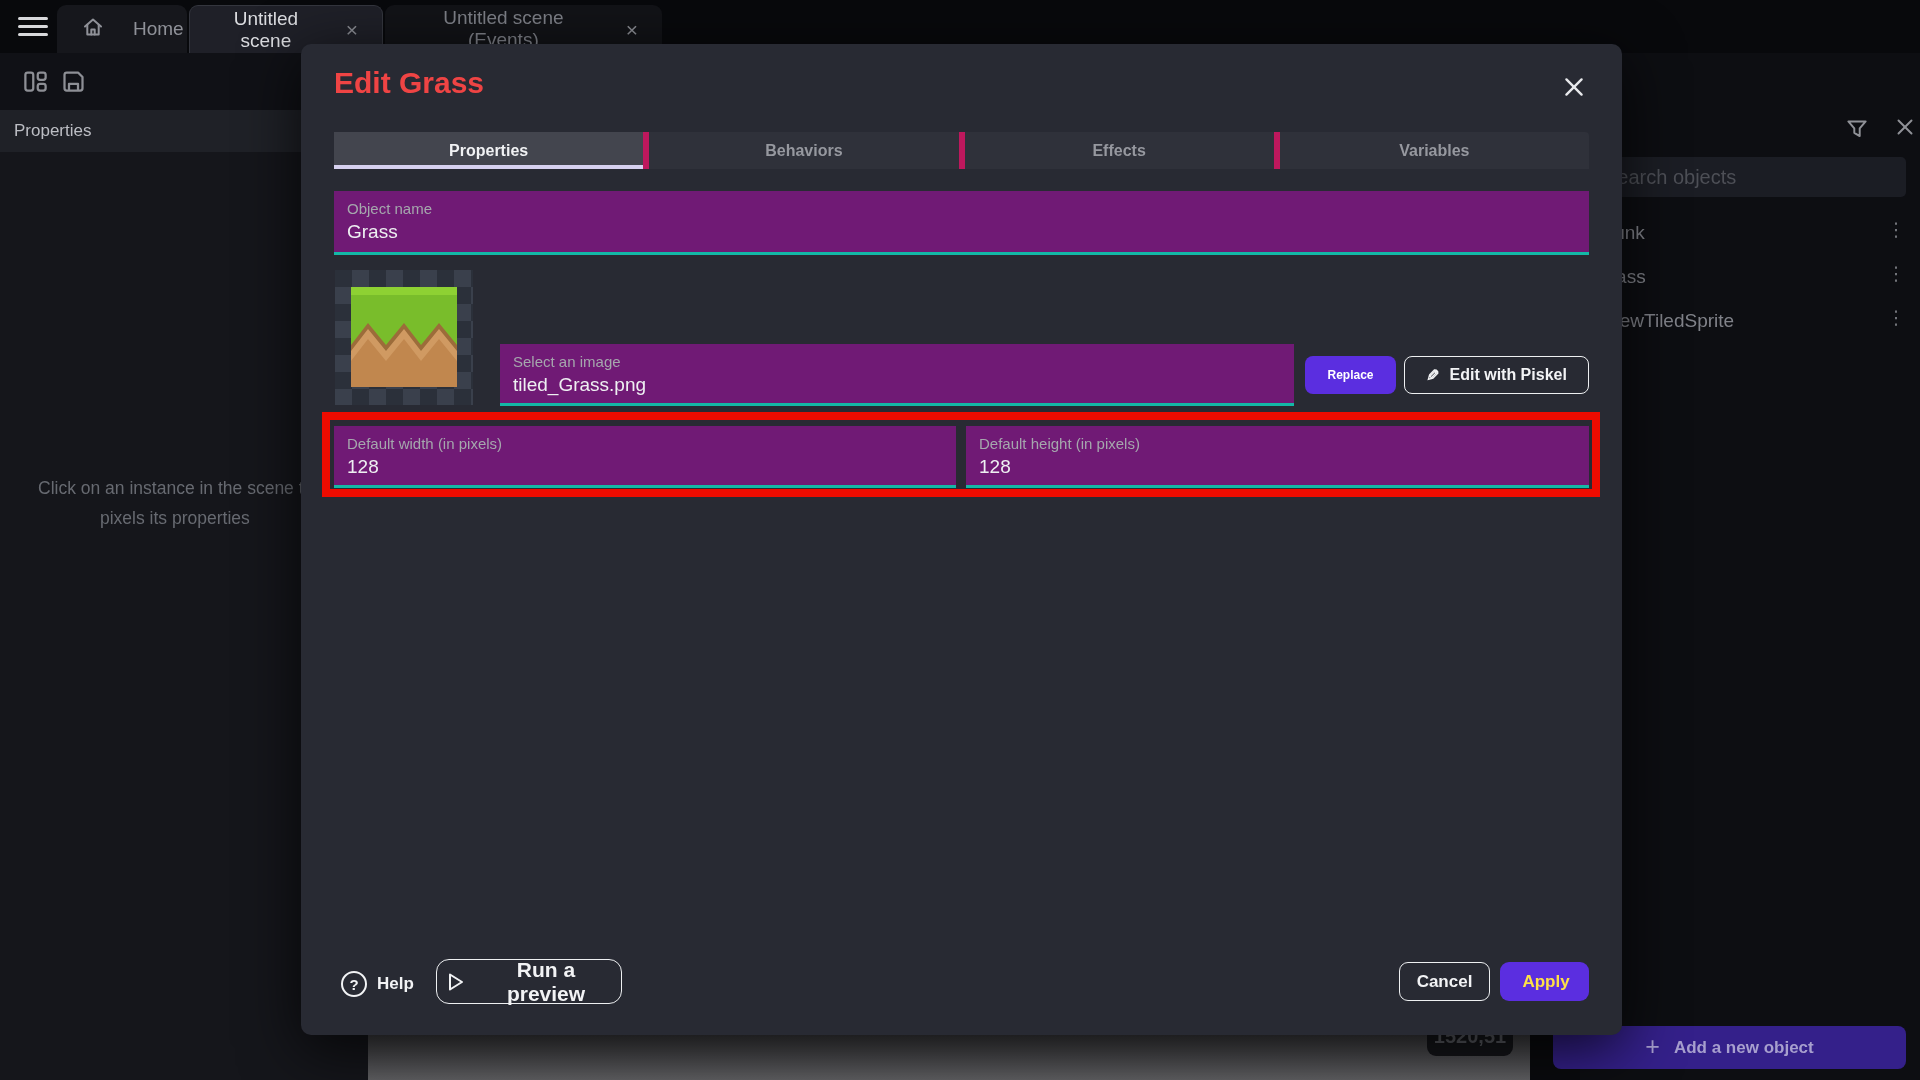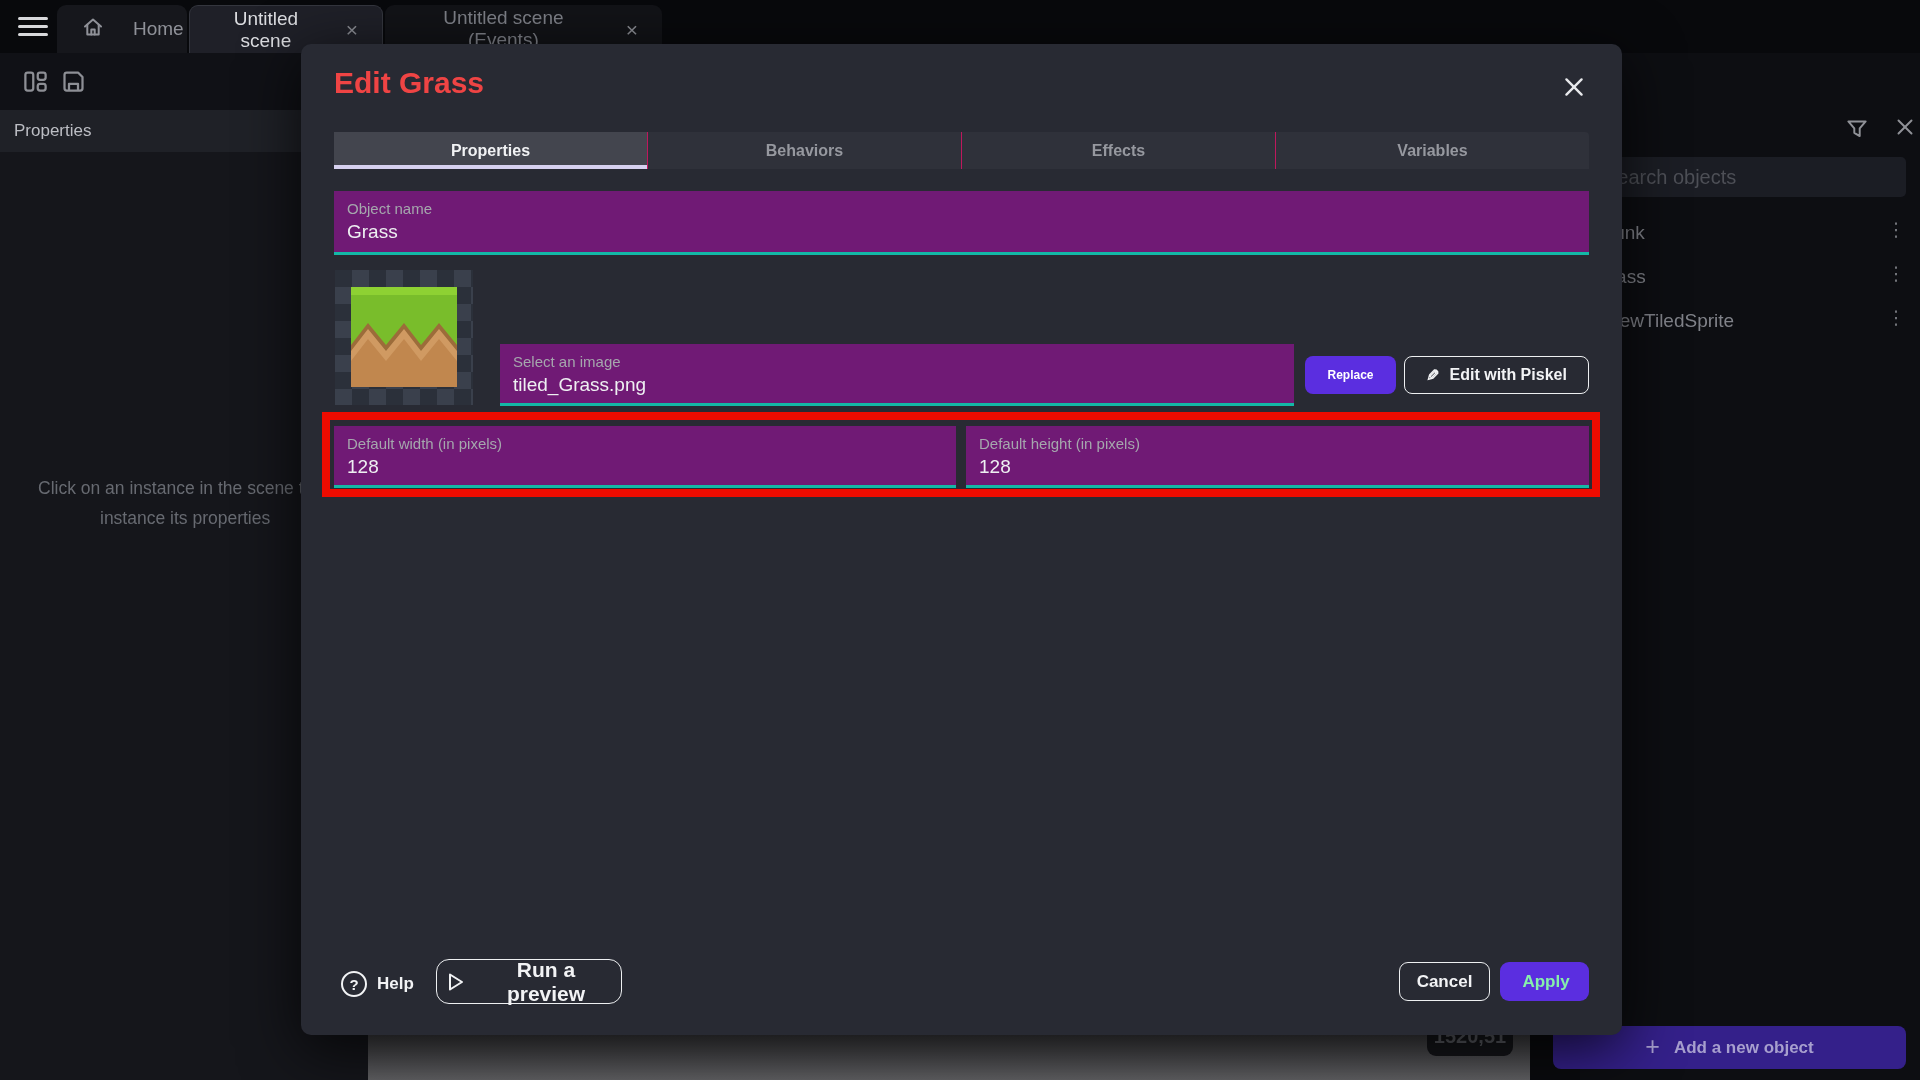--- a/index.html
+++ b/index.html
@@ -51,21 +51,21 @@
                 align-items:center;justify-content:center;}
   
   .modal{position:absolute;left:301px;top:44px;width:1321px;height:991px;background:#282a33;
          border-radius:10px;box-shadow:0 14px 60px rgba(0,0,0,.75);z-index:10;}
   .m-title{position:absolute;left:33px;top:22px;font-size:30px;font-weight:bold;color:#ef4444;}
   .m-close{position:absolute;left:1260px;top:30px;width:28px;height:28px;cursor:pointer;}
   .m-tabs{position:absolute;left:33px;top:88px;width:1255px;height:37px;background:#2f313a;
           display:flex;border-radius:4px 4px 0 0;}
   .mtab{flex:1;position:relative;display:flex;align-items:center;justify-content:center;
         font-size:16px;font-weight:bold;color:#96989f;cursor:pointer;}
-  .mtab + .mtab{border-left:1px solid #be185d;}
+  .mtab + .mtab{border-left:6px solid #be185d;}
   .mtab.active{background:#43454e;color:#f1f2f4;}
   .mtab.active::after{content:"";position:absolute;left:0;right:0;bottom:0;height:4px;
         background:#d7d1f0;}
   .field{position:absolute;background:#701a75;border-bottom:3px solid #14b8a6;cursor:text;}
   .field .lbl{position:absolute;left:13px;top:9px;font-size:15px;color:#a5a7ad;white-space:nowrap;}
   .field .val{position:absolute;left:13px;top:30px;font-size:19px;color:#eef0f2;white-space:nowrap;}
   .f-objname{left:33px;top:147px;width:1255px;height:64px;}
   .f-image{left:199px;top:300px;width:794px;height:62px;}
   .f-width{left:33px;top:382px;width:622px;height:62px;}
   .f-height{left:665px;top:382px;width:623px;height:62px;}
@@ -84,21 +84,21 @@
   .pencil{display:inline-block;transform:scaleX(-1);font-size:16px;}
   .btn-help{position:absolute;left:34px;top:920px;height:40px;background:transparent;
             color:#f2f3f5;font-size:17px;}
   .qmark{width:26px;height:26px;border:2px solid #f2f3f5;border-radius:50%;display:flex;
          align-items:center;justify-content:center;font-size:15px;font-weight:bold;}
   .btn-preview{position:absolute;left:135px;top:915px;width:186px;height:45px;background:transparent;
                border:1px solid #eef0f2;color:#f2f3f5;font-size:21px;border-radius:13px;}
   .btn-cancel{position:absolute;left:1098px;top:918px;width:91px;height:39px;background:transparent;
               border:1px solid #eef0f2;color:#f2f3f5;font-size:17px;border-radius:9px;}
   .btn-apply{position:absolute;left:1199px;top:918px;width:89px;height:39px;background:#5b2ee0;
-             color:#86efac;font-size:17px;border-radius:9px;padding-left:9px;}
+             color:#fde047;font-size:17px;border-radius:9px;padding-left:9px;}
   
   .red-box{position:absolute;left:322px;top:412px;width:1278px;height:85px;
            border:8px solid #ee0b00;z-index:30;pointer-events:none;}
 </style>
 </head>
 <body>
 
 <div class="screen">
 
   <div class="topbar">
@@ -195,21 +195,21 @@
           <path d="M4 8 h2 M4 12.5 h2 M4 17 h2"></path>
         <path d="M12.5 14.5 l6.5-6.5 2 2 -6.5 6.5 -2.7 .7 z"></path>
       </svg>
     </span>
   </div>
 
   <div class="left-panel">
     <div class="panel-header">Properties</div>
   </div>
   <div class="empty1">Click on an instance in the scene to</div>
-  <div class="empty2">instance its properties</div>
+  <div class="empty2">pixels its properties</div>
 
   <div class="right-panel"></div>
 
   <span class="icon-btn" style="left:1844px;top:116px;">
     <svg width="26" height="26" viewBox="0 0 24 24" fill="none" stroke="#8f9197" stroke-width="1.8" stroke-linejoin="round">
       <path d="M4 5 H20 L14.5 11.5 V18.5 L9.5 15.5 V11.5 Z"></path>
     </svg>
   </span>
   <span class="icon-btn" style="left:1892px;top:114px;">
     <svg width="26" height="26" viewBox="0 0 24 24" fill="none" stroke="#8f9197" stroke-width="1.8" stroke-linecap="round">

